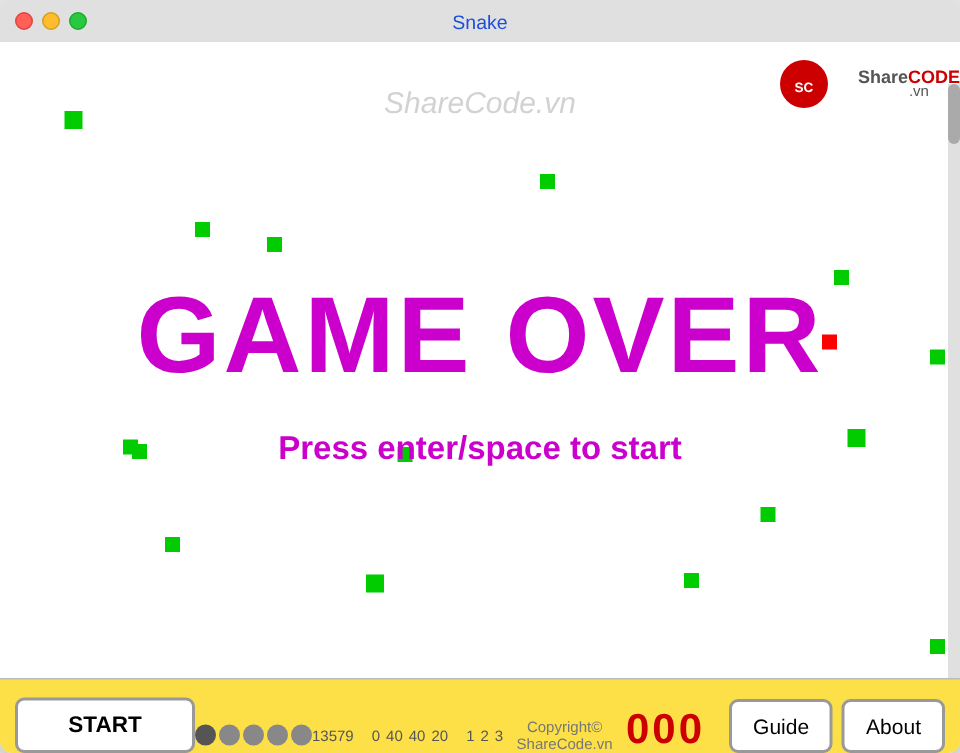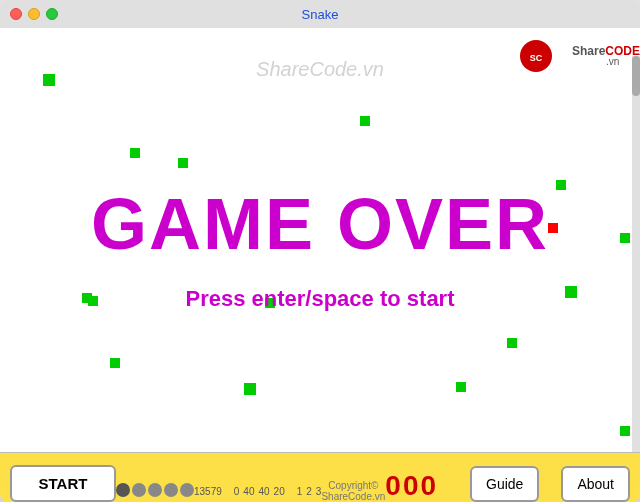--- a/index.html
+++ b/index.html
@@ -197,21 +197,21 @@
       margin-right: 10px;
     }
 
     .guide-btn, .about-btn {
       background: white;
       border: 2px solid #999;
       border-radius: 6px;
       padding: 8px 14px;
       font-size: 14px;
       cursor: pointer;
-      margin-left: 22px;
+      margin-left: 6px;
     }
 
     .scrollbar-right {
       position: absolute;
       right: 0;
       top: 28px;
       width: 8px;
       height: 444px;
       background: #e0e0e0;
     }

